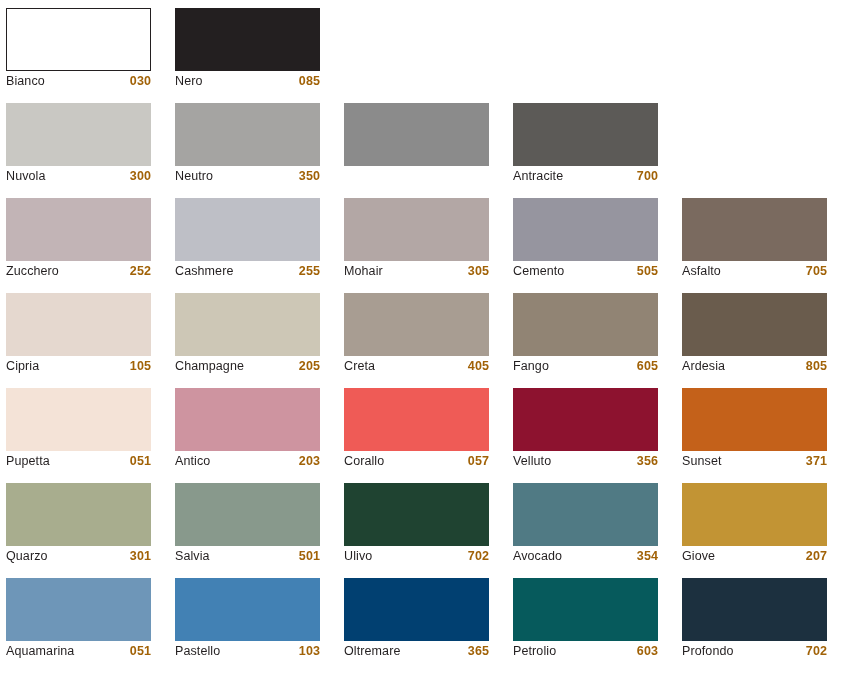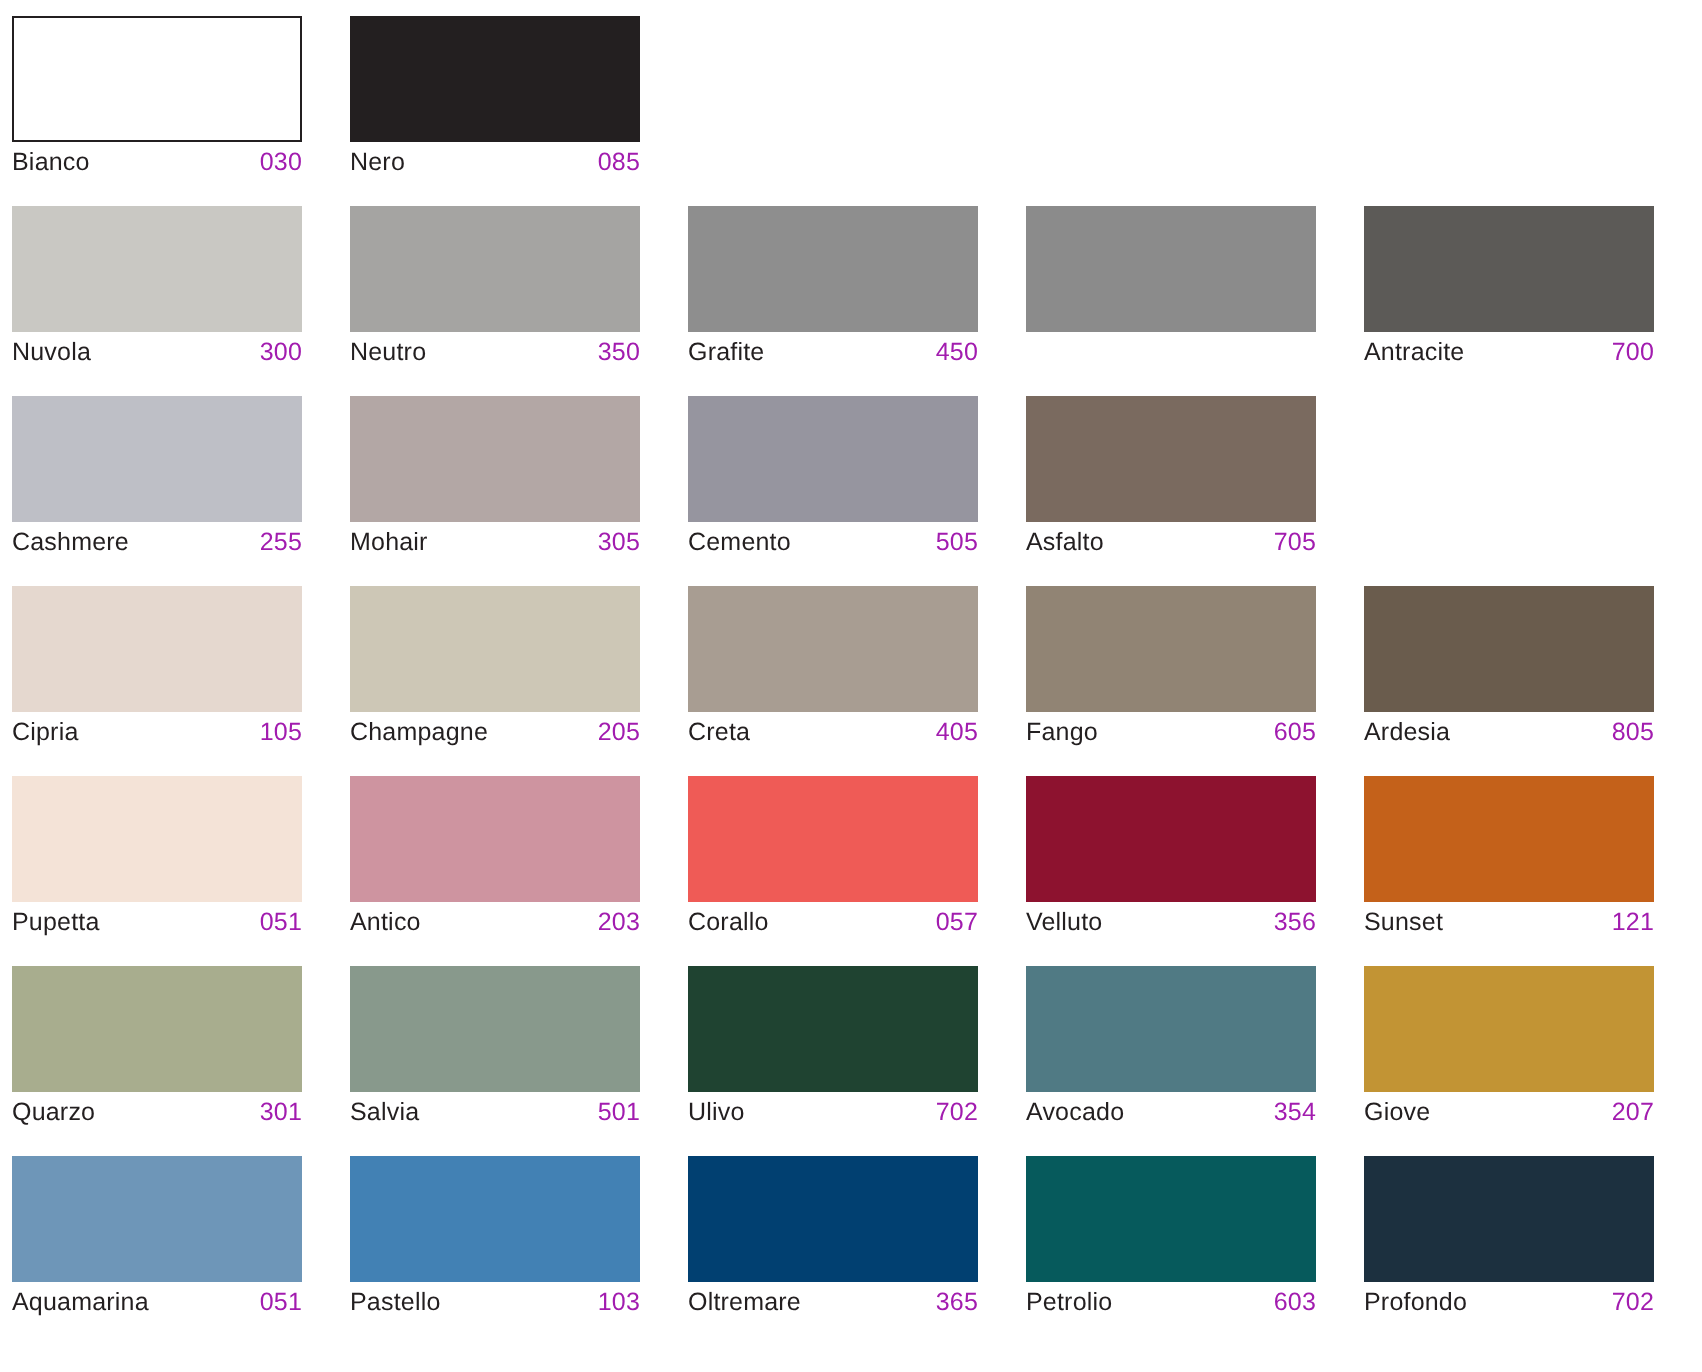--- a/index.html
+++ b/index.html
@@ -55,24 +55,25 @@
   }
   .swatch-name {
     font-size: 12.5px;
     color: #231f20;
     font-family: "Liberation Sans", sans-serif;
     letter-spacing: 0.1px;
     white-space: nowrap;
   }
   .swatch-code {
     font-size: 12.5px;
-    color: #a21caf;
+    color: #a16207;
     font-family: "Liberation Sans", sans-serif;
     letter-spacing: 0.1px;
     white-space: nowrap;
+    font-weight: bold;
   }
   .row-spacer {
     height: 15px;
   }
   .row-0 { padding-top: 8px; }
 </style>
 </head>
 <body>
 
 <div id="palette">
@@ -102,40 +103,40 @@
         </div>
       </div>
       <div class="swatch-cell">
         <div class="swatch-chip" style="background: rgb(165, 164, 162);"></div>
         <div class="swatch-caption">
           <span class="swatch-name">Neutro</span>
           <span class="swatch-code">350</span>
         </div>
       </div>
       <div class="swatch-cell">
-        <div class="swatch-chip" style="background: rgb(142, 142, 142);"></div>
-        <div class="swatch-caption">
-          <span class="swatch-name">Grafite</span>
-          <span class="swatch-code">450</span>
-        </div>
-      </div>
-      <div class="swatch-cell">
         <div class="swatch-chip" style="background: rgb(139, 139, 139);"></div>
       </div>
       <div class="swatch-cell">
         <div class="swatch-chip" style="background: rgb(92, 90, 87);"></div>
         <div class="swatch-caption">
           <span class="swatch-name">Antracite</span>
           <span class="swatch-code">700</span>
         </div>
       </div>
     </div>
     <div class="row-spacer"></div>
     <div class="swatch-row">
       <div class="swatch-cell">
+        <div class="swatch-chip" style="background: rgb(194, 180, 182);"></div>
+        <div class="swatch-caption">
+          <span class="swatch-name">Zucchero</span>
+          <span class="swatch-code">252</span>
+        </div>
+      </div>
+      <div class="swatch-cell">
         <div class="swatch-chip" style="background: rgb(190, 191, 198);"></div>
         <div class="swatch-caption">
           <span class="swatch-name">Cashmere</span>
           <span class="swatch-code">255</span>
         </div>
       </div>
       <div class="swatch-cell">
         <div class="swatch-chip" style="background: rgb(179, 167, 165);"></div>
         <div class="swatch-caption">
           <span class="swatch-name">Mohair</span>
@@ -222,21 +223,21 @@
         <div class="swatch-chip" style="background: rgb(141, 18, 47);"></div>
         <div class="swatch-caption">
           <span class="swatch-name">Velluto</span>
           <span class="swatch-code">356</span>
         </div>
       </div>
       <div class="swatch-cell">
         <div class="swatch-chip" style="background: rgb(196, 97, 26);"></div>
         <div class="swatch-caption">
           <span class="swatch-name">Sunset</span>
-          <span class="swatch-code">121</span>
+          <span class="swatch-code">371</span>
         </div>
       </div>
     </div>
     <div class="row-spacer"></div>
     <div class="swatch-row">
       <div class="swatch-cell">
         <div class="swatch-chip" style="background: rgb(168, 173, 142);"></div>
         <div class="swatch-caption">
           <span class="swatch-name">Quarzo</span>
           <span class="swatch-code">301</span>

